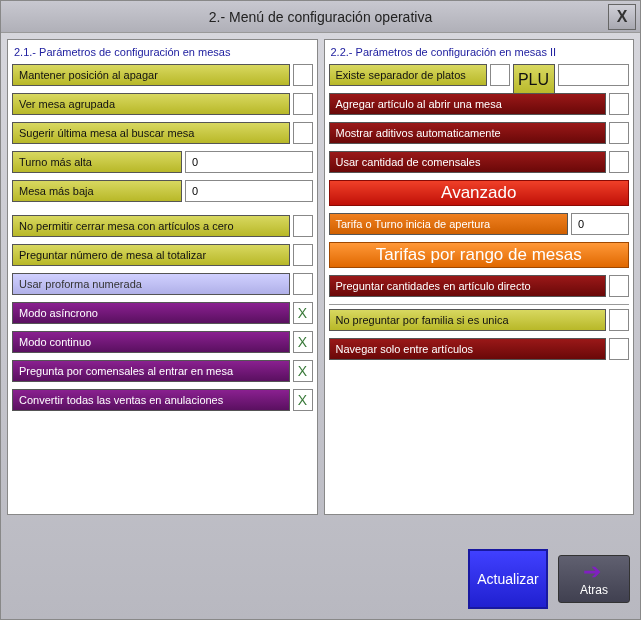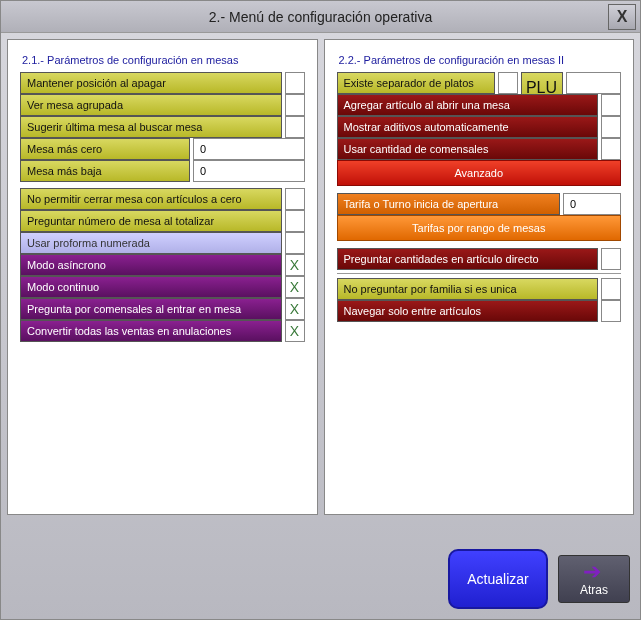--- a/index.html
+++ b/index.html
@@ -2,37 +2,37 @@
 <html><head>
 <meta charset="utf-8">
 <style>
 *{margin:0;padding:0;box-sizing:border-box;font-family:Tahoma,Arial,sans-serif}
 body{background:#e0e0e0;overflow:hidden}
 .window{width:641px;height:620px;background:linear-gradient(to bottom,#d8d8de,#b8b8c0);position:relative;border:1px solid #888}
 .titlebar{height:32px;background:linear-gradient(to bottom,#c8c8d0,#b0b0b8);display:flex;align-items:center;justify-content:center;border-bottom:1px solid #999;position:relative}
 .titlebar-text{font-size:14px;font-weight:normal;color:#222}
 .close-btn{position:absolute;right:4px;top:3px;width:28px;height:26px;background:linear-gradient(to bottom,#d0d0d8,#a8a8b0);border:1px solid #666;display:flex;align-items:center;justify-content:center;font-size:16px;font-weight:bold;cursor:pointer;color:#333}
 .content{display:flex;gap:6px;padding:6px;height:488px}
-.col{flex:1;background:#fff;border:1px solid #888;padding:12px;overflow:hidden}
+.col{flex:1;background:#fff;border:1px solid #888;padding:4px;overflow:hidden}
 .section-title{font-size:11px;color:#2020a0;margin-bottom:4px;padding:2px}
-.row{display:flex;gap:3px;align-items:stretch;height:22px}
+.row{display:flex;gap:3px;margin-bottom:7px;align-items:stretch;height:22px}
 .opt{flex:1;height:22px;display:flex;align-items:center;padding:0 6px;font-size:11px;color:#111;border:1px solid #555;background:linear-gradient(to bottom,#d8d860,#b8b828);cursor:pointer;overflow:hidden;white-space:nowrap}
 .opt.purple{background:linear-gradient(to bottom,#8a2090,#5a1060);color:#fff}
 .opt.red{background:linear-gradient(to bottom,#9a1818,#6a0808);color:#fff}
 .opt.orange{background:linear-gradient(to bottom,#f08020,#d06000);color:#fff}
 .opt.lilac{background:linear-gradient(to bottom,#d0d0ff,#b0b0e8);color:#333}
 .chk{width:20px;height:22px;border:1px solid #888;background:#fff;display:flex;align-items:center;justify-content:center;font-size:14px;color:#3a7a3a;cursor:pointer}
 .inp{width:96px;height:22px;border:1px solid #888;font-size:11px;padding:0 6px;background:#fff;color:#000}
 .smallbtn{width:42px;height:32px;background:linear-gradient(to bottom,#d8d860,#b8b828);border:1px solid #555;display:flex;align-items:center;justify-content:center;font-size:16px;cursor:pointer;color:#111}
-.bigbtn{height:26px;background:linear-gradient(to bottom,#f04028,#c01008);border:1px solid #8a0a04;display:flex;align-items:center;justify-content:center;font-size:11px;color:#fff;cursor:pointer;margin-bottom:7px}
+.bigbtn{height:26px;background:linear-gradient(to bottom,#f04028,#c01008);border:1px solid #8a0a04;display:flex;align-items:center;justify-content:center;font-size:17px;color:#fff;cursor:pointer;margin-bottom:7px}
 .bigbtn.orange{background:linear-gradient(to bottom,#ff9838,#e06800);border:1px solid #a04800}
 .spacer{height:6px}
 .section-cut{border-top:1px solid #999;margin:3px 0 4px}
 .footer{position:absolute;bottom:10px;right:10px;display:flex;gap:10px;align-items:center}
-.update-btn{width:100px;height:60px;background:linear-gradient(to bottom,#4040ff,#2020d0);border:2px solid #1818a0;color:#fff;display:flex;align-items:center;justify-content:center;font-size:14px;cursor:pointer;border-radius:10px}
+.update-btn{width:80px;height:60px;background:linear-gradient(to bottom,#4040ff,#2020d0);border:2px solid #1818a0;color:#fff;display:flex;align-items:center;justify-content:center;font-size:14px;cursor:pointer;border-radius:0}
 .back-btn{width:72px;height:48px;background:linear-gradient(to bottom,#606070,#404050);border:1px solid #333;display:flex;flex-direction:column;align-items:center;justify-content:center;font-size:12px;color:#fff;cursor:pointer;border-radius:3px}
 .back-icon{width:22px;height:22px;color:#8020c0;font-size:22px;line-height:22px}
 </style>
 </head>
 <body>
 
 <div class="window">
   <div class="titlebar">
     <span class="titlebar-text">2.- Menú de configuración operativa</span>
     <div class="close-btn">X</div>
@@ -50,21 +50,21 @@
       <div class="row">
           <div class="opt">Ver mesa agrupada</div>
           <div class="chk"></div>
         </div>
       <div class="row">
           <div class="opt">Sugerir última mesa al buscar mesa</div>
           <div class="chk"></div>
         </div>
 
       <div class="row">
-          <div class="opt" style="flex:0 0 170px">Mesa más cero</div>
+          <div class="opt" style="flex:0 0 170px">Turno más alta</div>
           <input class="inp" style="flex: 1 1 0%;" value="0">
         </div>
       <div class="row">
           <div class="opt" style="flex:0 0 170px">Mesa más baja</div>
           <input class="inp" style="flex: 1 1 0%;" value="0">
         </div>
 
       <div class="spacer"></div>
 
       <div class="row">

